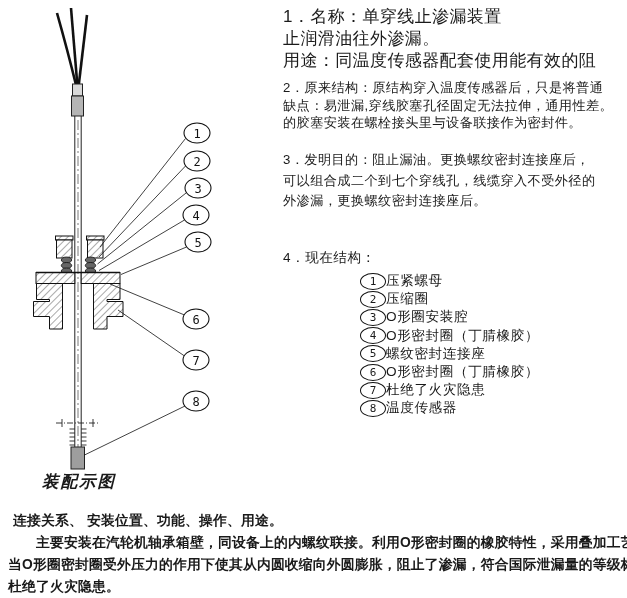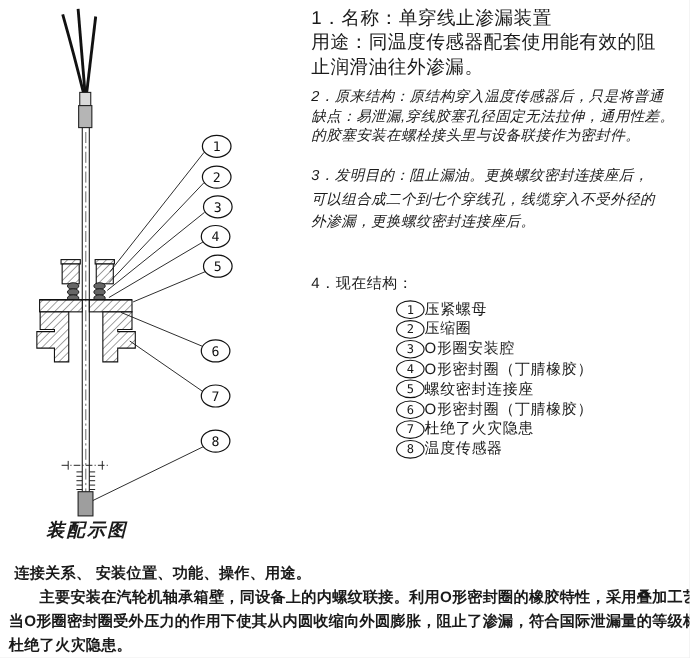--- a/index.html
+++ b/index.html
@@ -6,22 +6,22 @@
   .sheet {
     position:relative; width:627px; height:598px; background:#ffffff;
     font-family:"Liberation Sans", sans-serif; color:#1a1a1a; overflow:hidden;
     margin:0 auto;
   }
   .abs { position:absolute; }
 
   
   .notes-line { white-space:nowrap; font-size:13.2px; letter-spacing:0.4px; line-height:1; }
   .sec1 .notes-line { line-height:22px; font-size:17px; }
-  .sec2 .notes-line { line-height:17.5px;font-style:italic; }
-  .sec3 .notes-line { line-height:20.5px;font-style:italic; }
+  .sec2 .notes-line { line-height:17.5px; }
+  .sec3 .notes-line { line-height:20.5px; }
   .sec4-title { font-size:13.6px; letter-spacing:0.5px; white-space:nowrap;text-align:right; }
 
   
   .parts { display:flex; flex-direction:column; }
   .part-row { display:flex; align-items:center; height:18.2px; }
   .pnum {
     display:inline-block; width:24px; height:15px; border:1.3px solid #111;
     border-radius:50%; text-align:center; line-height:15px; font-size:11px;
     font-family:"DejaVu Sans Mono", monospace; flex:0 0 auto;
   }
@@ -151,22 +151,22 @@
         <ellipse cx="196" cy="401" rx="13" ry="10" fill="#fff" stroke="#111" stroke-width="1.1"></ellipse>
         <text x="196" y="401.5" text-anchor="middle" dominant-baseline="central">8</text>
       </g>
     </g>
   </svg>
 
   <div class="abs caption" style="left:42px;top:471px">装配示图</div>
 
   <div class="abs sec1" style="left:283px;top:6px">
     <div class="notes-line">1．名称：单穿线止渗漏装置</div>
+    <div class="notes-line">止润滑油往外渗漏。</div>
     <div class="notes-line">用途：同温度传感器配套使用能有效的阻</div>
-    <div class="notes-line">止润滑油往外渗漏。</div>
   </div>
 
   <div class="abs sec2" style="left:283px;top:79px">
     <div class="notes-line">2．原来结构：原结构穿入温度传感器后，只是将普通</div>
     <div class="notes-line">缺点：易泄漏,穿线胶塞孔径固定无法拉伸，通用性差。</div>
     <div class="notes-line">的胶塞安装在螺栓接头里与设备联接作为密封件。</div>
   </div>
 
   <div class="abs sec3" style="left:283px;top:150px">
     <div class="notes-line">3．发明目的：阻止漏油。更换螺纹密封连接座后，</div>

